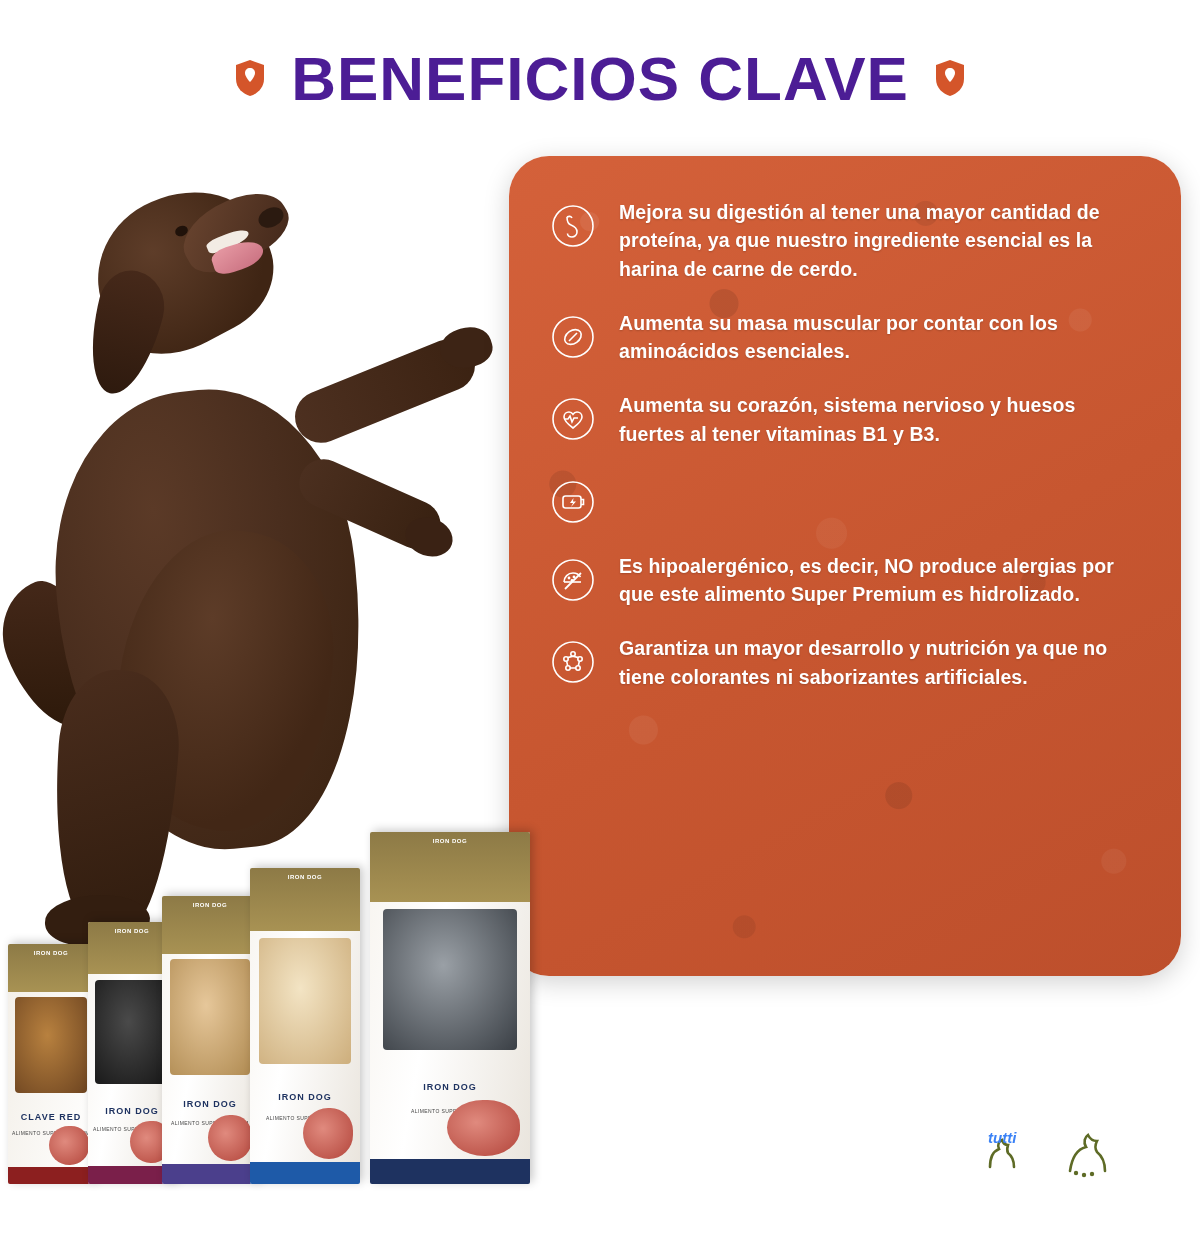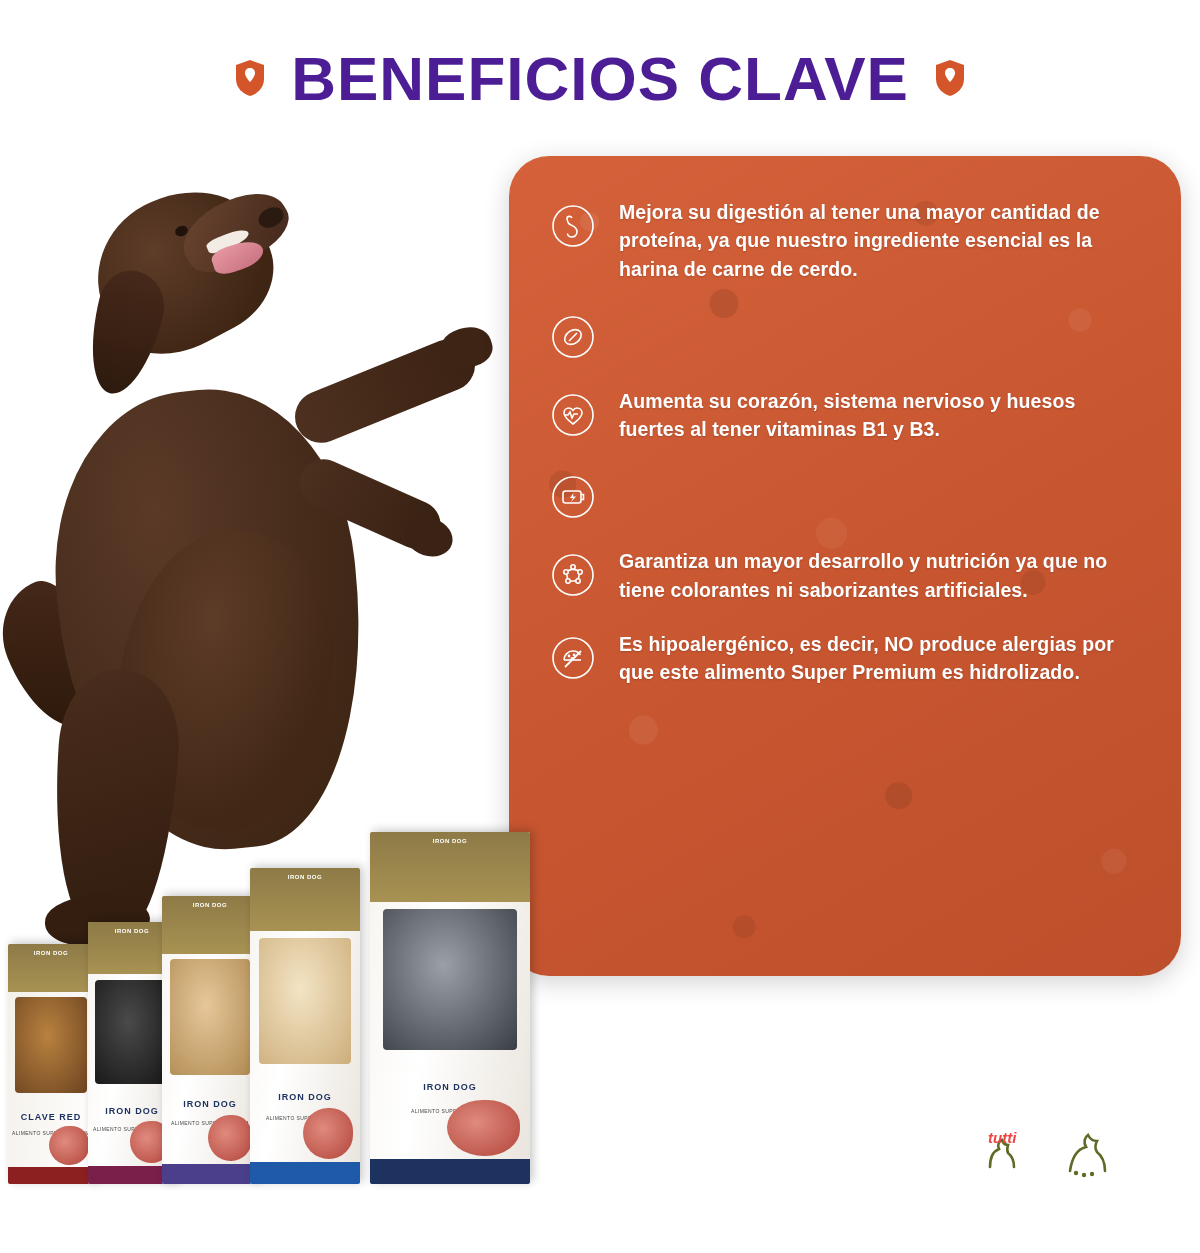--- a/index.html
+++ b/index.html
@@ -190,21 +190,21 @@
   }
   .bag-foot{
     position:absolute;left:0;bottom:0;width:100%;height:7%;
   }
 
   
   .mascote{
     position:absolute;right:18px;bottom:30px;width:210px;height:96px;
   }
   .mascote-tutti{
-    position:absolute;left:16px;top:2px;color:#ef4444;font-size:15px;
+    position:absolute;left:16px;top:2px;color:#3b82f6;font-size:15px;
     font-style:italic;font-weight:bold;
   }
   .mascote-word{
     position:absolute;left:8px;top:16px;color:#5e6b26;font-size:52px;
     font-weight:bold;font-style:italic;letter-spacing:-1px;
   }
   .mascote-dog{
     position:absolute;left:6px;top:6px;width:44px;height:44px;
   }
   .mascote-cat{
@@ -264,20 +264,21 @@
     </div>
 
     <div class="bullet">
       <span class="bullet-icon">
         <svg width="44" height="44" viewBox="0 0 44 44" fill="none" stroke="#ffffff" stroke-width="1.6">
           <circle cx="22" cy="22" r="20"></circle>
           <ellipse cx="22" cy="22" rx="9" ry="6.5" transform="rotate(-35 22 22)"></ellipse>
           <path d="M18 26 L26 18"></path>
         </svg>
       </span>
+      <div class="bullet-text">Aumenta su masa muscular por contar con los aminoácidos esenciales.</div>
     </div>
 
     <div class="bullet">
       <span class="bullet-icon">
         <svg width="44" height="44" viewBox="0 0 44 44" fill="none" stroke="#ffffff" stroke-width="1.6">
           <circle cx="22" cy="22" r="20"></circle>
           <path d="M22 31 c-6-4.5-9-7.5-9-11 0-3 2.3-5 5-5 1.9 0 3.2 1 4 2.2 .8-1.2 2.1-2.2 4-2.2 2.7 0 5 2 5 5 0 3.5-3 6.5-9 11z"></path>
           <path d="M13 22 h4 l2-3 2 6 2-4 h4"></path>
         </svg>
       </span>
@@ -286,50 +287,50 @@
 
     <div class="bullet">
       <span class="bullet-icon">
         <svg width="44" height="44" viewBox="0 0 44 44" fill="none" stroke="#ffffff" stroke-width="1.6">
           <circle cx="22" cy="22" r="20"></circle>
           <rect x="12" y="16" width="18" height="12" rx="2.5"></rect>
           <path d="M30 19.5 h2.5 v5 H30"></path>
           <path d="M22.5 18 l-3.5 5 h3 l-2 4 5-5.5 h-3z" fill="#ffffff" stroke="none"></path>
         </svg>
       </span>
+    </div>
+
+    <div class="bullet">
+      <span class="bullet-icon">
+        <svg width="44" height="44" viewBox="0 0 44 44" fill="none" stroke="#ffffff" stroke-width="1.6">
+          <circle cx="22" cy="22" r="20"></circle>
+          <path d="M13 24 c0-5 4-9 9-9 3 0 6 1.5 7.5 4"></path>
+          <path d="M13 24 h17"></path>
+          <circle cx="18" cy="20" r="1.4" fill="#ffffff" stroke="none"></circle>
+          <circle cx="23" cy="19" r="1.4" fill="#ffffff" stroke="none"></circle>
+          <circle cx="21" cy="22.5" r="1.4" fill="#ffffff" stroke="none"></circle>
+          <path d="M14 31 l16-16" stroke-width="1.8"></path>
+        </svg>
+      </span>
+      <div class="bullet-text">Es hipoalergénico, es decir, NO produce alergias por que este alimento Super Premium es hidrolizado.</div>
     </div>
 
     <div class="bullet">
       <span class="bullet-icon">
         <svg width="44" height="44" viewBox="0 0 44 44" fill="none" stroke="#ffffff" stroke-width="1.6">
           <circle cx="22" cy="22" r="20"></circle>
           <circle cx="22" cy="14" r="2.2"></circle>
           <circle cx="15" cy="19" r="2.2"></circle>
           <circle cx="29" cy="19" r="2.2"></circle>
           <circle cx="17" cy="28" r="2.2"></circle>
           <circle cx="27" cy="28" r="2.2"></circle>
           <path d="M22 16.2 L16.5 17.6 M22 16.2 L27.5 17.6 M15.6 21 L16.7 25.9 M28.4 21 L27.3 25.9 M19 28 h6"></path>
         </svg>
       </span>
       <div class="bullet-text">Garantiza un mayor desarrollo y nutrición ya que no tiene colorantes ni saborizantes artificiales.</div>
-    </div>
-
-    <div class="bullet">
-      <span class="bullet-icon">
-        <svg width="44" height="44" viewBox="0 0 44 44" fill="none" stroke="#ffffff" stroke-width="1.6">
-          <circle cx="22" cy="22" r="20"></circle>
-          <path d="M13 24 c0-5 4-9 9-9 3 0 6 1.5 7.5 4"></path>
-          <path d="M13 24 h17"></path>
-          <circle cx="18" cy="20" r="1.4" fill="#ffffff" stroke="none"></circle>
-          <circle cx="23" cy="19" r="1.4" fill="#ffffff" stroke="none"></circle>
-          <circle cx="21" cy="22.5" r="1.4" fill="#ffffff" stroke="none"></circle>
-          <path d="M14 31 l16-16" stroke-width="1.8"></path>
-        </svg>
-      </span>
-      <div class="bullet-text">Es hipoalergénico, es decir, NO produce alergias por que este alimento Super Premium es hidrolizado.</div>
     </div>
 
   </div>
 </div>
 
 <div class="bags">
 
   <div class="bag" style="left:8px;width:86px;height:240px;background:linear-gradient(100deg,#f3efe8,#ffffff);">
     <div class="bag-top">
       <span class="bag-top-label">IRON DOG</span>

